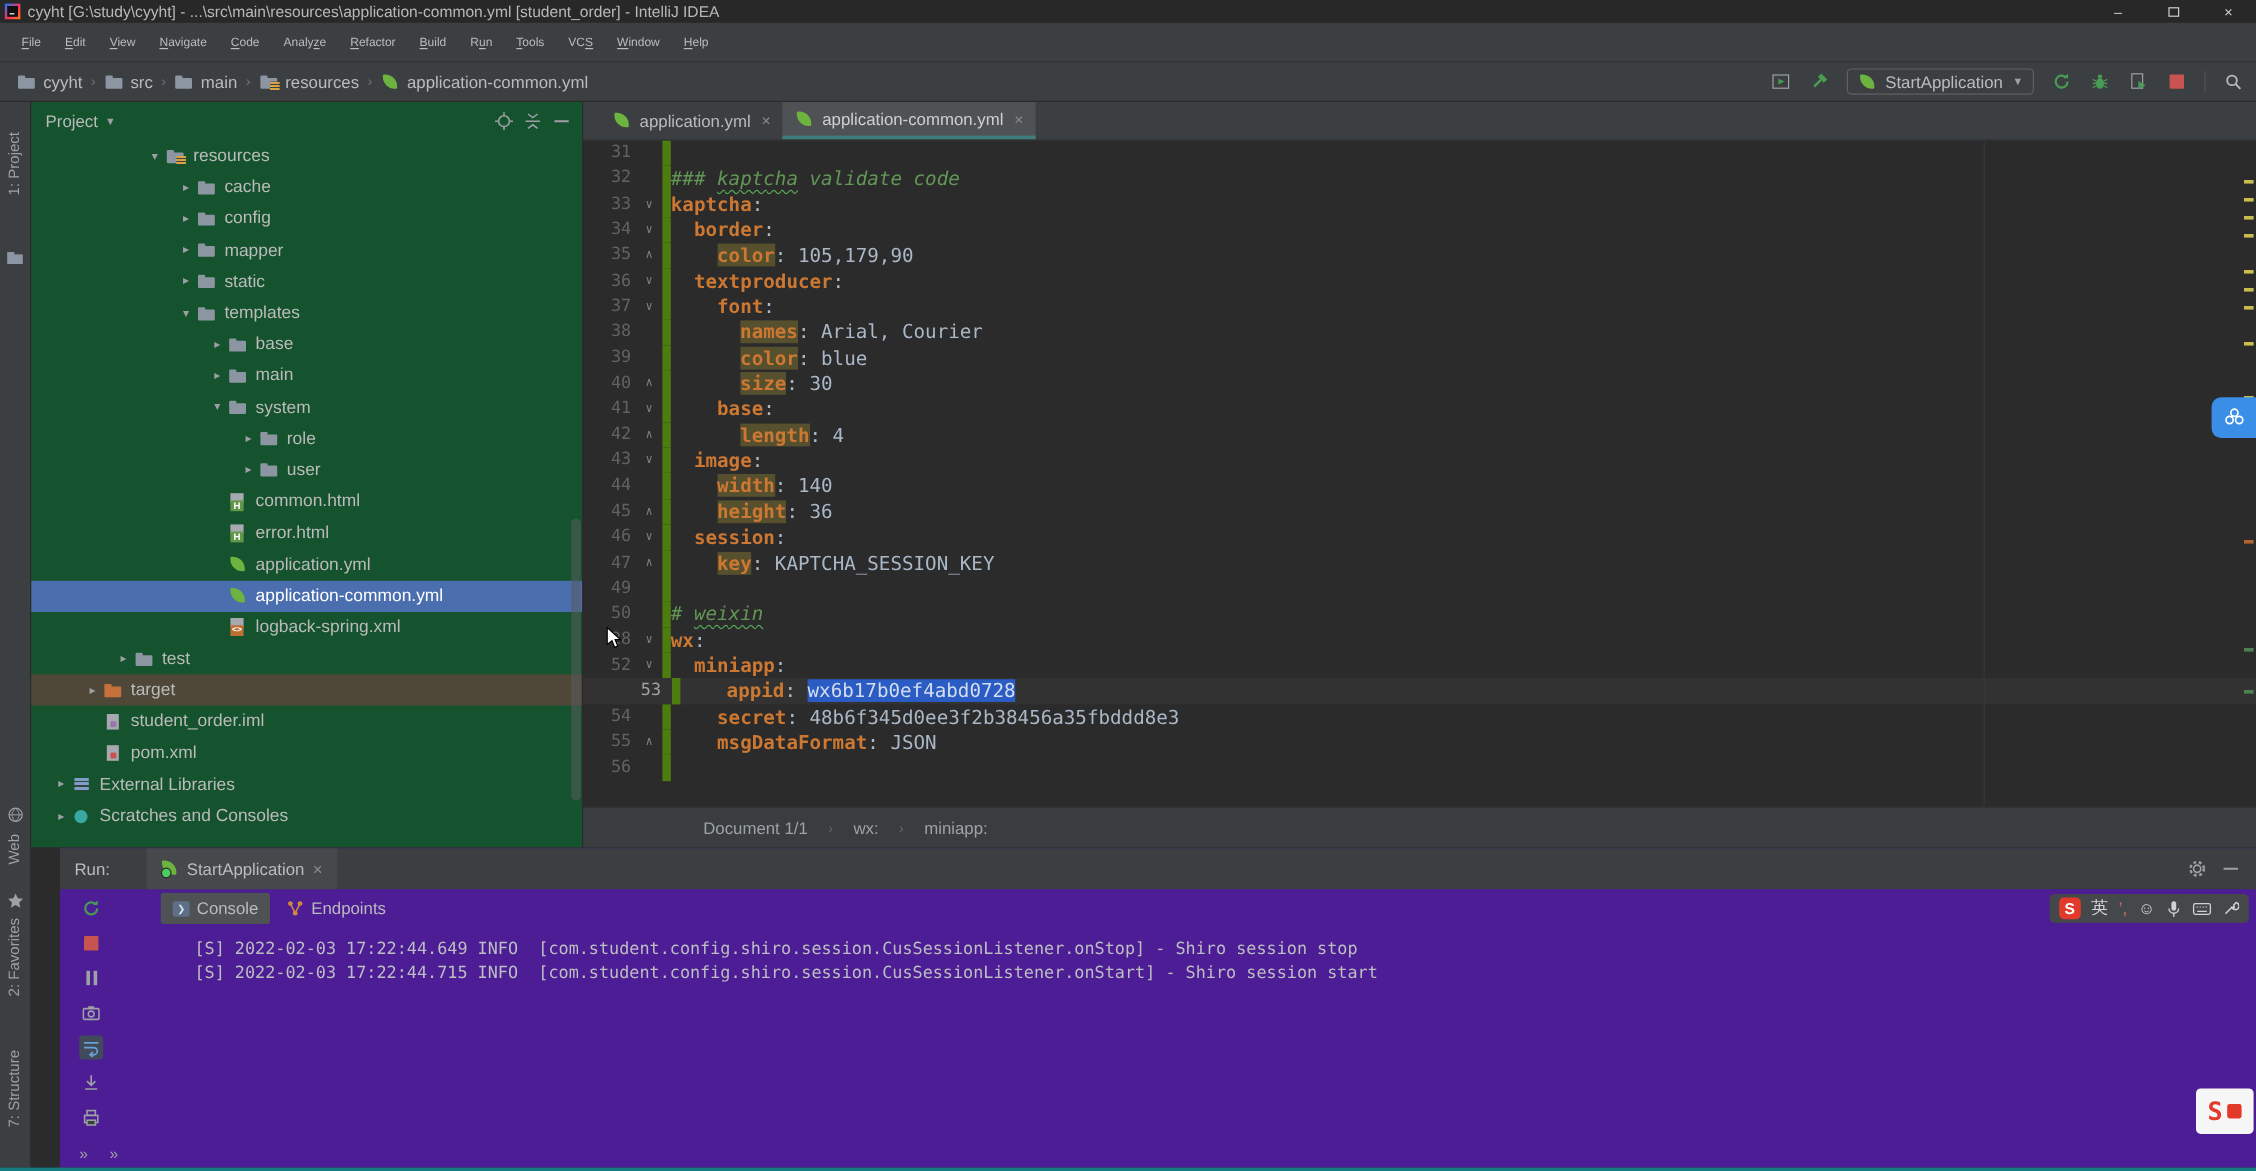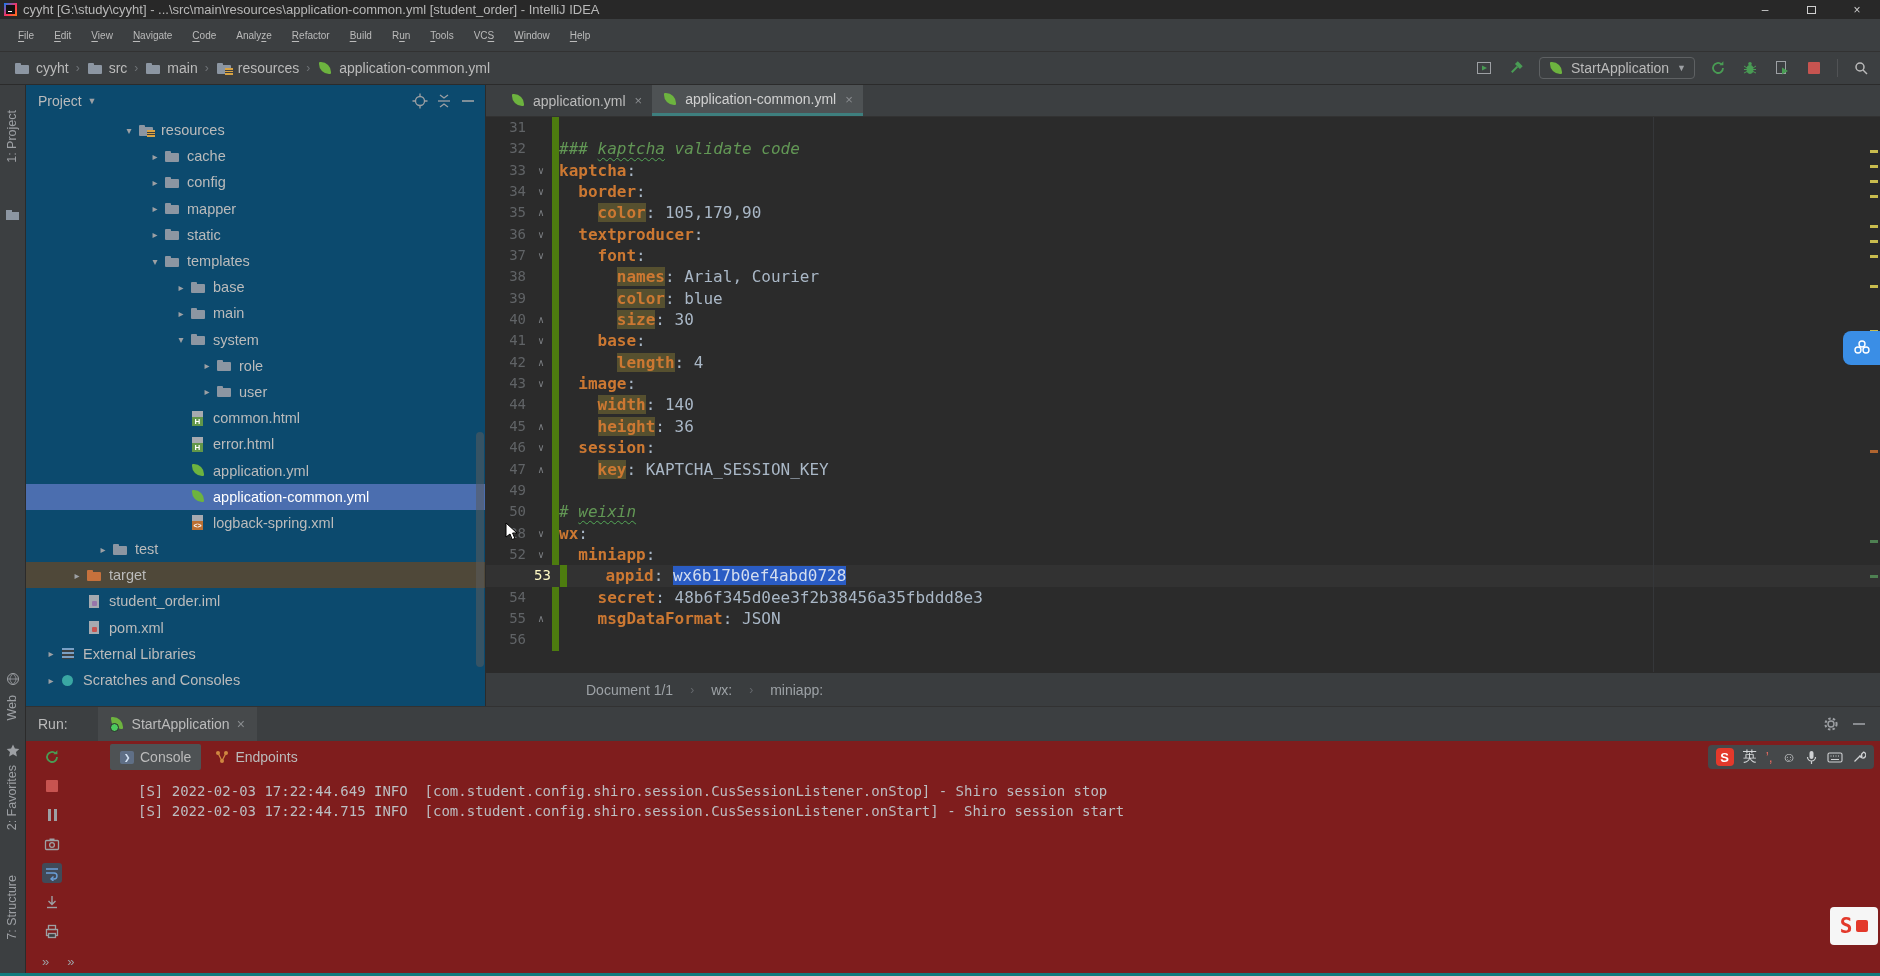--- a/index.html
+++ b/index.html
@@ -41,21 +41,21 @@
   
   #ide-body { position:absolute; left:0; top:85px; width:1880px; height:888px; display:flex; }
   #stripe { width:26px; background:#3c3f41; border-right:1px solid #2b2b2b; position:relative; }
   .vtext { writing-mode:vertical-rl; transform:rotate(180deg); font-size:12.5px; color:#9da0a4;
     position:absolute; left:5px; }
   .stripe-ico { position:absolute; left:5px; width:16px; height:16px; }
   #right-col { flex:1; display:flex; flex-direction:column; }
   #main-row { height:621px; display:flex; }
 
   
-  #project-panel { width:460px; background:#0c4a6e; border-right:1px solid #2b2b2b;
+  #project-panel { width:460px; background:#14532d; border-right:1px solid #2b2b2b;
     position:relative; overflow:hidden; }
   #project-header { height:32px; display:flex; align-items:center; padding:0 8px 0 12px;
     color:#bbbbbb; font-size:14px; gap:6px; }
   #project-header .dd { font-size:9px; color:#9da0a4; }
   #project-header .sp { flex:1; }
   #tree { position:absolute; left:0; top:32px; right:0; bottom:0; }
   .trow { height:26.2px; display:flex; align-items:center; color:#bbbbbb; font-size:14.5px;
     white-space:nowrap; }
   .trow.sel { background:#4b6eaf; color:#ffffff; }
   .trow.hi  { background:#4f4839; }
@@ -97,21 +97,21 @@
     border-bottom:1px solid #323232; }
   .etab { height:31px; display:flex; align-items:center; gap:6px; padding:0 10px; color:#bbbbbb;
     font-size:14px; position:relative; }
   .etab.act { background:#4e5254; color:#d0d0d0; border-bottom:3px solid #3e7f7e; }
   .etab .close { color:#8a8d90; font-size:13px; margin-left:3px; }
   #code-area { height:555px; position:relative; font-family:"DejaVu Sans Mono",monospace;
     font-size:16px; overflow:hidden; }
   .cl { height:21.35px; line-height:21.35px; display:flex; white-space:pre; }
   .cl.cur { background:rgba(255,255,255,0.035); }
   .lnum { width:44px; flex:0 0 44px; text-align:right; color:#606366; font-size:14px; padding-right:4px; }
-  .cl.cur .lnum { color:#fef9c3;padding-left:48px; }
+  .cl.cur .lnum { color:#a3a3a3;padding-left:48px; }
   .fold { width:22px; flex:0 0 22px; text-align:center; color:#7c7f83; font-size:10px; }
   .ctext { border-left:7px solid #4d7c0f; color:#a9b7c6; }
   .ind { display:inline-block; }
   .tk.k { color:#cc7832; font-weight:bold; }
   .tk.p { color:#a9b7c6; }
   .tk.v { color:#a9b7c6; }
   .tk.c { color:#629755; font-style:italic; }
   .tk.h { background:#56502f; }
   .tk.s { background:#2a5cc4; color:#d3ddee; }
   .tk.w { text-decoration:underline; text-decoration-style:wavy; text-decoration-color:#54a857;
@@ -119,22 +119,22 @@
   #wrap-guide { position:absolute; left:1167px; top:0; width:1px; height:555px; background:#35373a; }
   #error-stripe { position:absolute; right:0; top:0; width:12px; height:555px; }
   .mark { position:absolute; right:2px; width:8px; height:3px; }
   #editor-breadcrumb { height:34px; background:#3a3d3f; border-top:1px solid #2b2b2b; display:flex;
     align-items:center; padding-left:90px; color:#9da2a6; font-size:14px; }
   #editor-breadcrumb .crumbsep { color:#64686c; }
   #float-assist { position:absolute; right:0; top:246px; width:37px; height:34px; background:#3a8ee6;
     border-radius:8px 0 0 8px; display:flex; align-items:center; justify-content:center; }
 
   
-  #run-panel { height:267px; display:flex; flex-direction:column; background:#7f1d1d;
-    border-top:1px solid #323232; }
+  #run-panel { height:267px; display:flex; flex-direction:column; background:#4c1d95;
+    border-top:1px solid #323232;margin-left:24px; }
   #run-header { height:34px; background:#3c3f41; display:flex; align-items:center; padding:0 12px;
     color:#bbbbbb; font-size:14px; }
   #run-tab { display:flex; align-items:center; gap:7px; background:#46494b; height:100%;
     padding:0 12px; margin-left:30px; }
   #run-tab .close { color:#8a8d90; }
   .spring-run { position:relative; width:15px; height:15px; }
   .spring-run::before { content:""; position:absolute; left:1px; top:0; width:12px; height:12px;
     background:#6db33f; border-radius:1px 10px 1px 10px; }
   .spring-run::after { content:""; position:absolute; left:0; bottom:0; width:7px; height:7px;
     background:#4ccb5e; border:1px solid #2b2b2b; border-radius:50%; }

